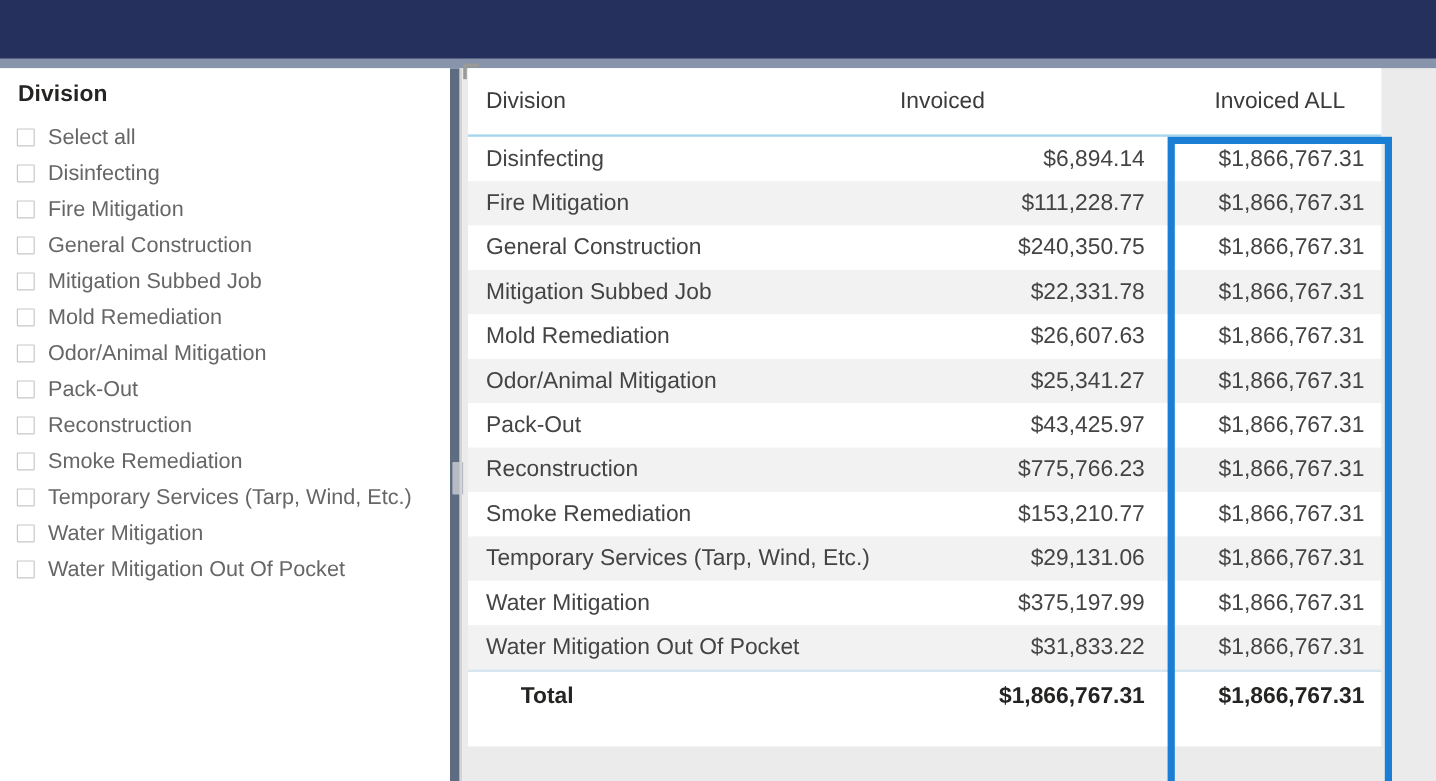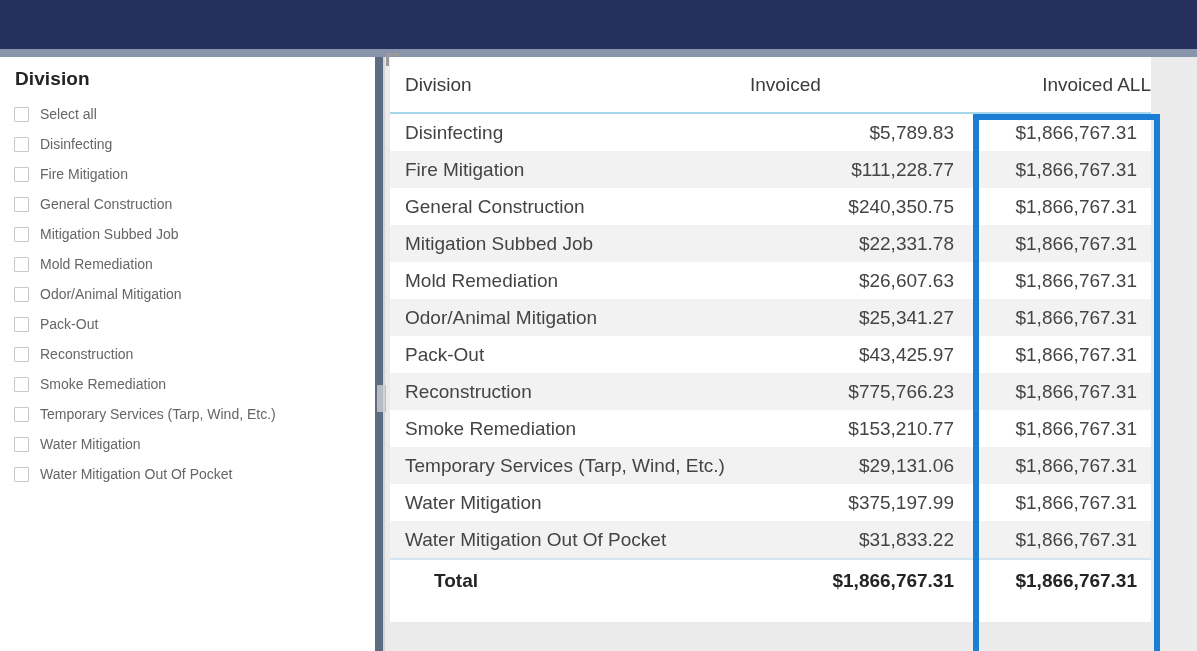--- a/index.html
+++ b/index.html
@@ -83,21 +83,21 @@
     width: 15px;
     height: 15px;
     border: 1px solid #c8c8c8;
     background: #ffffff;
     box-sizing: border-box;
     flex: 0 0 auto;
     border-radius: 1px;
   }
   .slicer-label {
     margin-left: 11px;
-    font-size: 14px;
+    font-size: 18px;
     color: #666666;
     white-space: nowrap;
   }
 
   
   .slicer-divider {
     position: absolute;
     left: 375px; top: 0;
     width: 8px;
     height: 594px;
@@ -156,21 +156,21 @@
     vertical-align: middle;
     padding: 0 0 0 15px;
     border-bottom: 2px solid #a6d5ec;
     background: #ffffff;
   }
   table.matrix th.num {
     text-align: left;
     padding: 0 14px 0 0;
   }
   table.matrix th.all {
-    text-align: right;
+    text-align: center;
     padding: 0 0 0 14px;
   }
   table.matrix td {
     height: 37px;
     vertical-align: middle;
     padding: 0 0 0 15px;
     white-space: nowrap;
     font-size: 19px;
     color: #444444;
   }
@@ -287,21 +287,21 @@
         <thead>
           <tr>
             <th>Division</th>
             <th class="num">Invoiced</th>
             <th class="all">Invoiced ALL</th>
           </tr>
         </thead>
         <tbody id="matrix-body">
             <tr class="odd">
               <td>Disinfecting</td>
-              <td class="num">$5,789.83</td>
+              <td class="num">$6,894.14</td>
               <td class="all">$1,866,767.31</td>
             </tr>
             <tr class="alt">
               <td>Fire Mitigation</td>
               <td class="num">$111,228.77</td>
               <td class="all">$1,866,767.31</td>
             </tr>
             <tr class="odd">
               <td>General Construction</td>
               <td class="num">$240,350.75</td>

